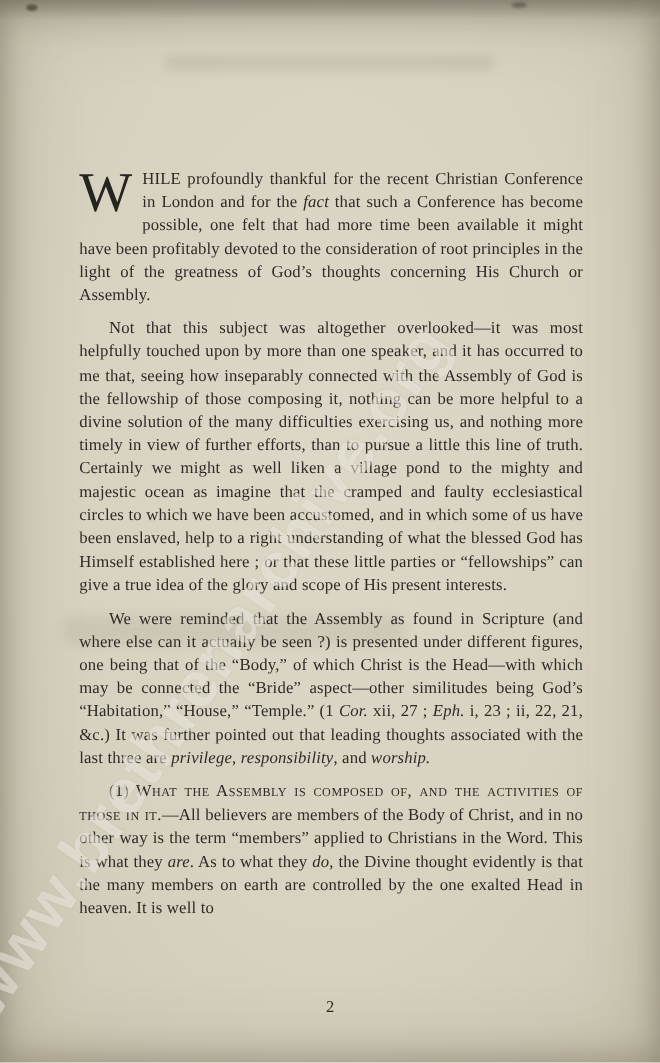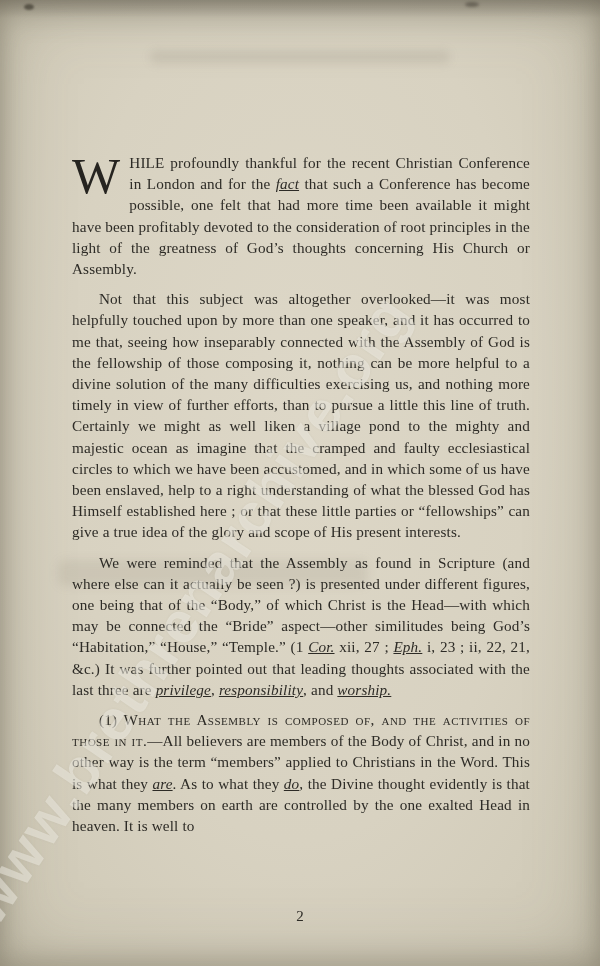--- a/index.html
+++ b/index.html
@@ -78,21 +78,21 @@
     text-align: justify;
     letter-spacing: 0.15px;
   }
 
   .para { margin: 0; }
   .para + .para {
     margin-top: 9px;
     text-indent: 27px;
   }
 
-  .italic { font-style: italic; text-decoration: underline; }
+  .italic { font-style: italic; }
 
   .smallcaps {
     font-variant: small-caps;
     letter-spacing: 0.5px;
   }
 
   .dropcap {
     float: left;
     font-size: 51px;
     line-height: 42px;

